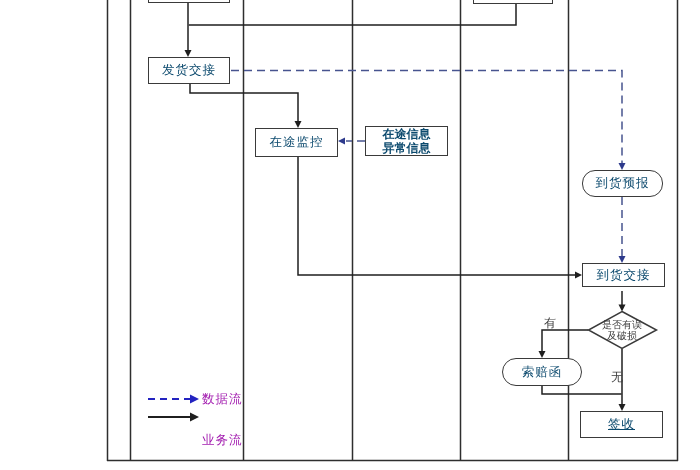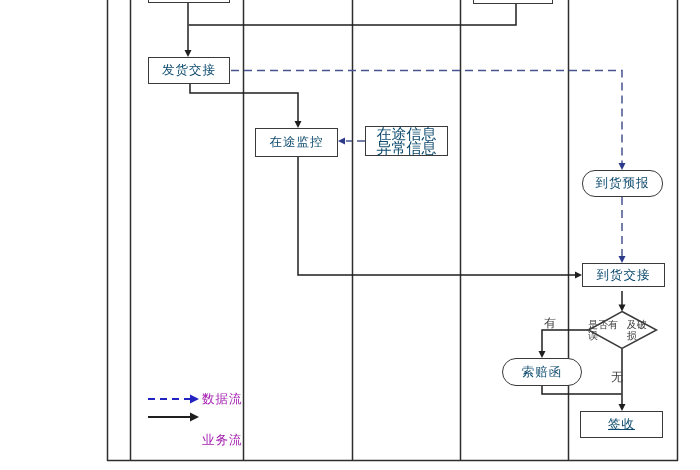--- a/index.html
+++ b/index.html
@@ -3,24 +3,24 @@
 <meta charset="utf-8">
 <style>
   html,body{margin:0;padding:0;background:#ffffff;}
   .canvas{position:relative;width:700px;height:470px;background:#ffffff;
           font-family:"DejaVu Sans",sans-serif;overflow:hidden;}
   svg.layer{position:absolute;left:0;top:0;width:700px;height:470px;}
   .node{position:absolute;background:#ffffff;border:1.5px solid #3a3a3a;
         display:flex;align-items:center;justify-content:center;
         font-size:12.5px;color:#0c4a6e;letter-spacing:1px;box-sizing:border-box;
         text-align:center;}
-  .node.multiline{flex-direction:column;font-size:15px;letter-spacing:0;line-height:14px;}
-  .diamond-text{position:absolute;display:flex;flex-direction:row;align-items:center;
+  .node.multiline{flex-direction:column;font-size:12px;letter-spacing:0;line-height:14px;font-weight:bold;}
+  .diamond-text{position:absolute;display:flex;flex-direction:column;align-items:center;
         justify-content:center;font-size:10px;color:#3d3d3d;line-height:11.5px;
-        box-sizing:border-box;}
+        text-align:center;box-sizing:border-box;}
   .lbl{position:absolute;font-size:12px;color:#3d3d3d;}
   .legend-lbl{position:absolute;font-size:12.5px;color:#a21caf;letter-spacing:1px;}
 </style>
 </head>
 <body>
 
 <div class="canvas">
 
   <svg class="layer" viewBox="0 0 700 470" xmlns="http://www.w3.org/2000/svg">
 

